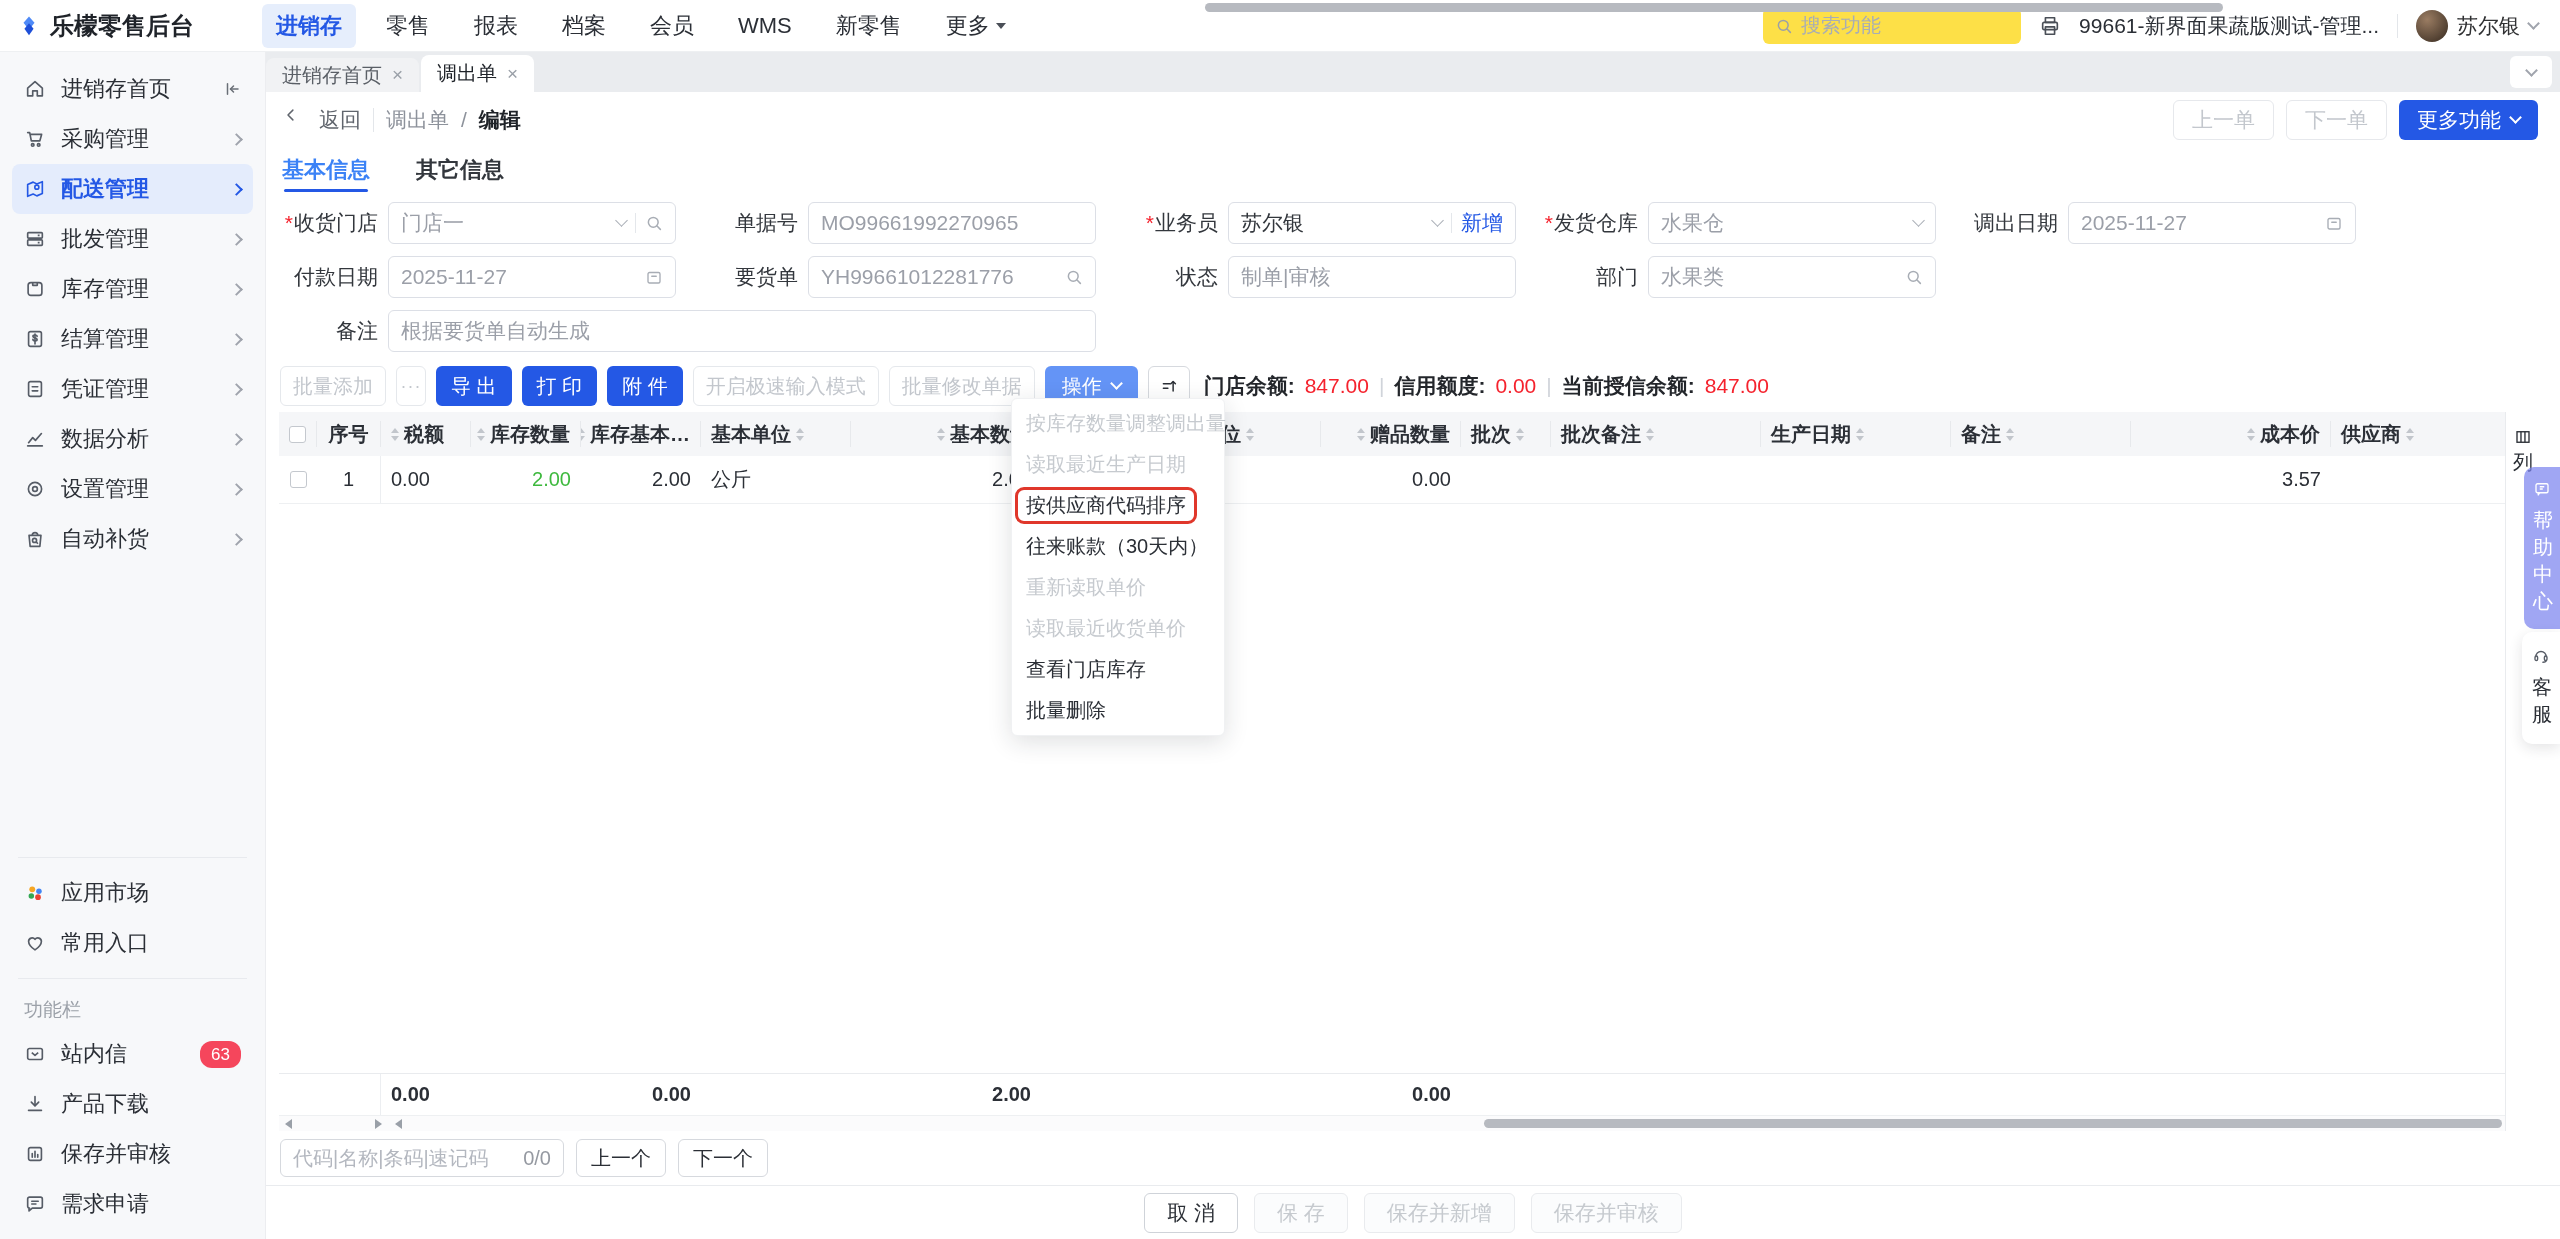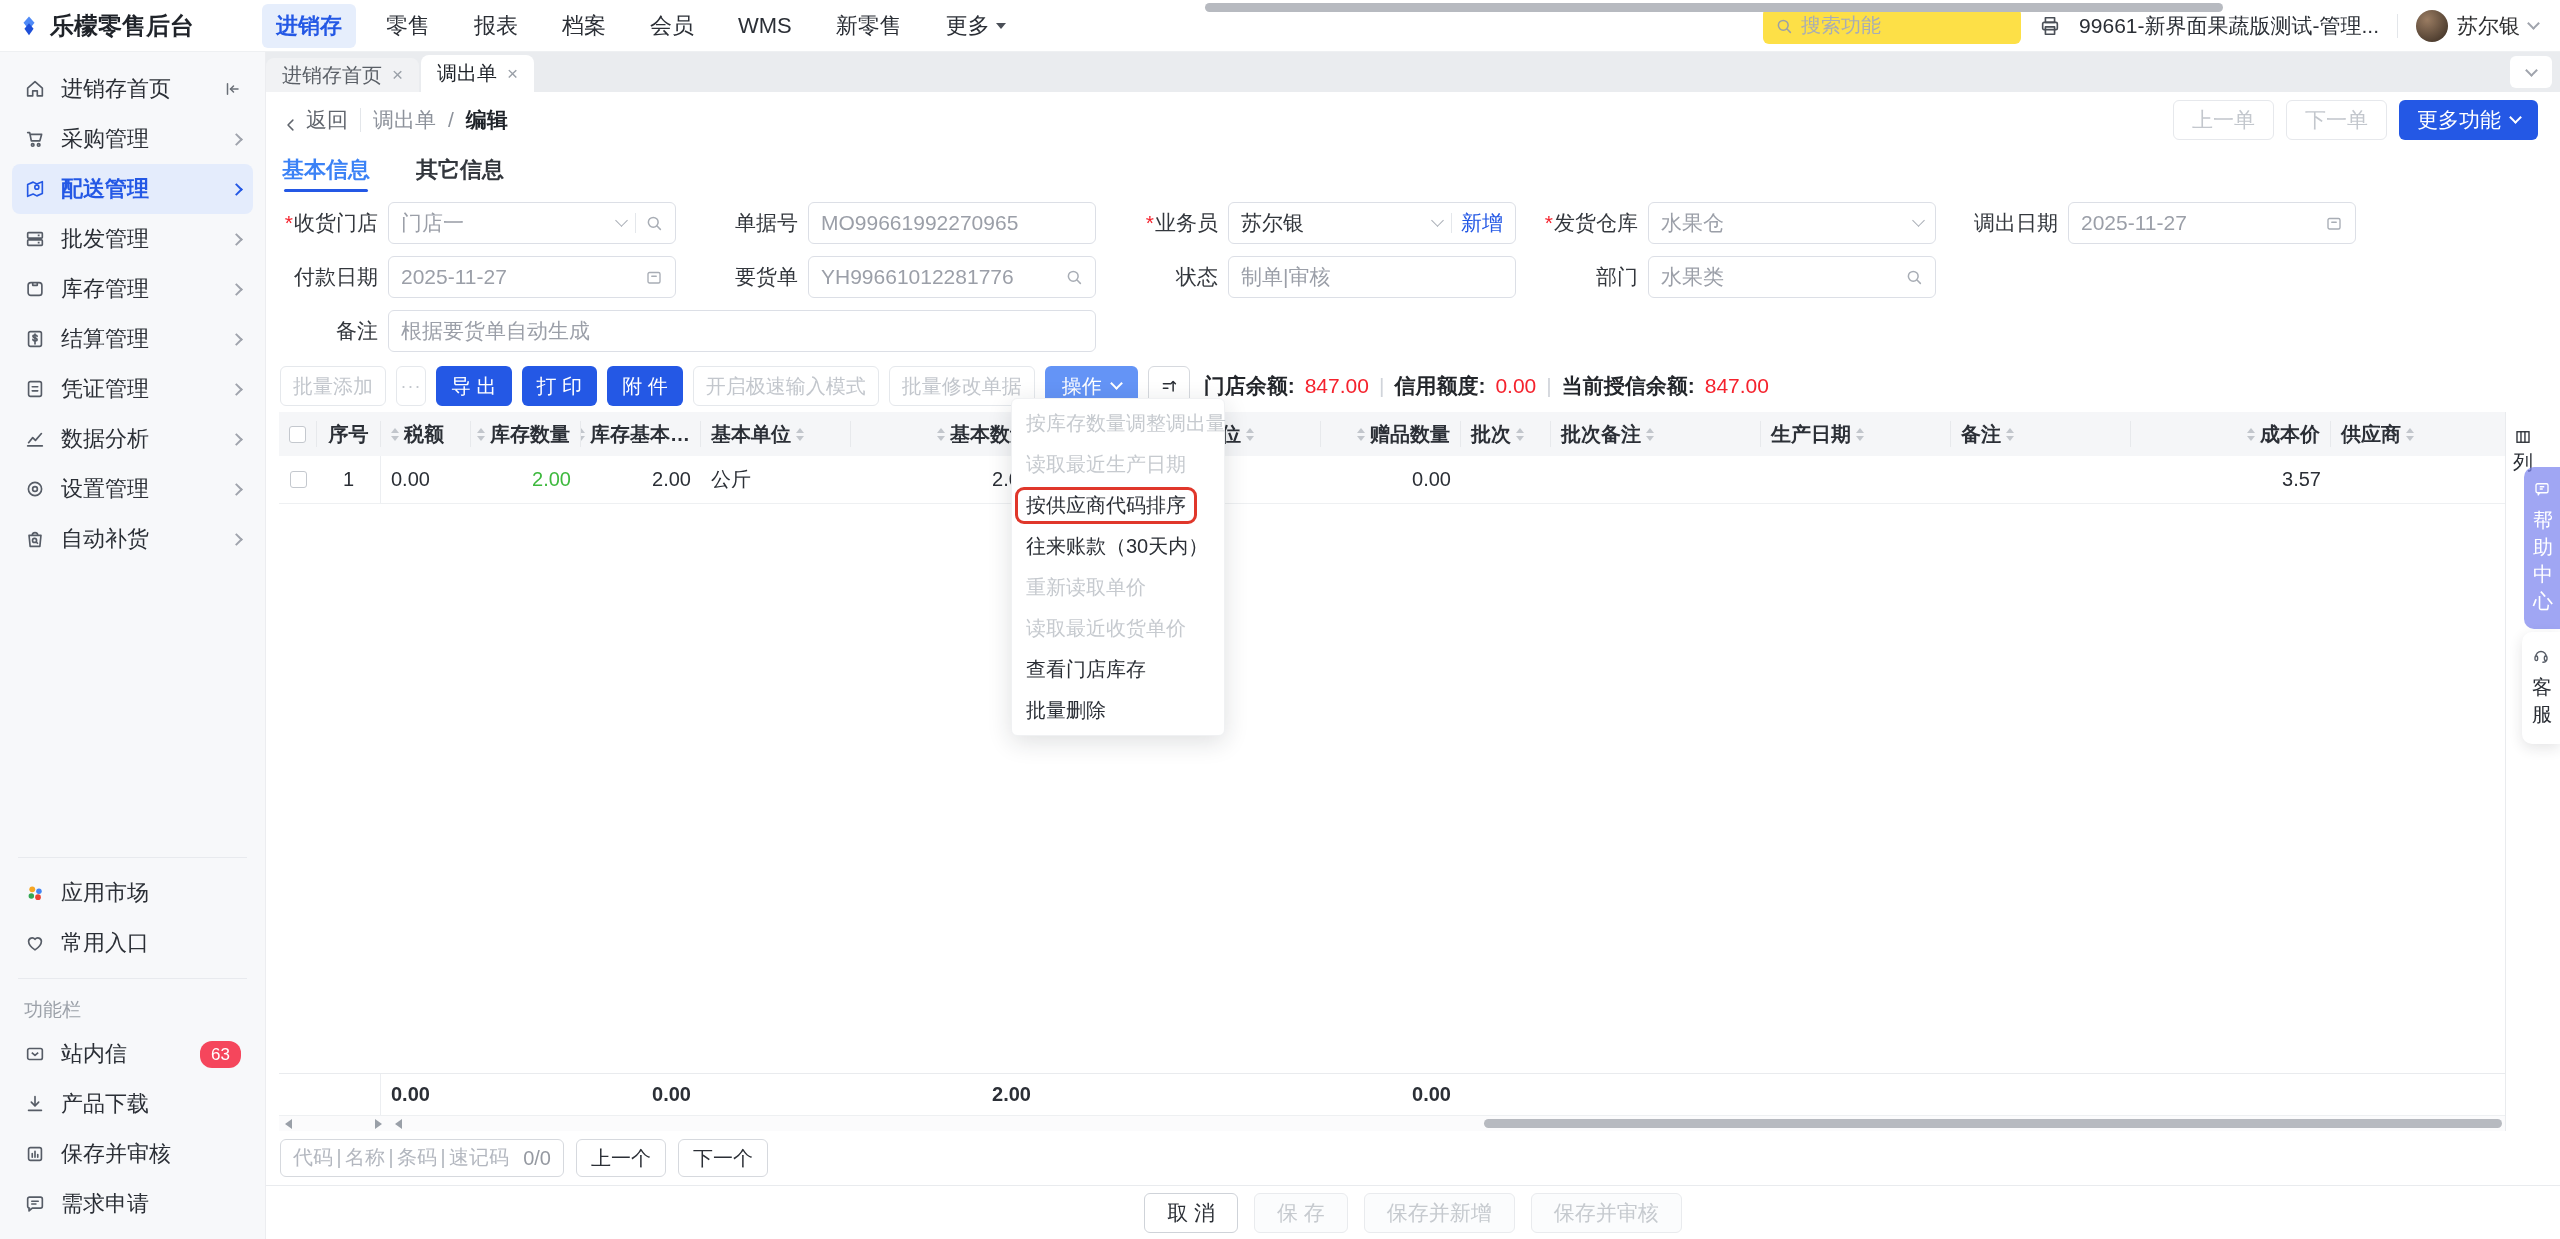--- a/index.html
+++ b/index.html
@@ -40,21 +40,21 @@
   
   .main{flex:1;display:flex;flex-direction:column;position:relative;min-width:0}
   .tabbar{height:40px;background:#eaecef;display:flex;align-items:flex-end;position:relative;flex:none}
   .tab{height:34px;display:flex;align-items:center;gap:10px;padding:0 16px;font-size:20px;color:#5a5f66;background:#f1f2f4;border-radius:8px 8px 0 0;margin-right:2px;cursor:pointer}
   .tab.active{background:#fff;color:#1f2329;height:37px}
   .tclose{color:#9aa0a8;font-size:19px}
   .tab-chev{position:absolute;right:8px;top:4px;width:42px;height:32px;background:#fff;border-radius:6px;display:grid;place-items:center;cursor:pointer}
   
   .content{flex:1;background:#fff;display:flex;flex-direction:column;position:relative;min-height:0}
   .page-header{height:56px;flex:none;display:flex;align-items:center;padding:0 22px 0 16px;gap:12px}
-  .back{display:flex;align-items:flex-end;gap:6px;color:#60656d;font-size:21px;cursor:pointer}
+  .back{display:flex;align-items:flex-start;gap:19px;color:#60656d;font-size:21px;cursor:pointer}
   .crumb-parent{color:#8d929b;font-size:21px}
   .crumb-sep{color:#8d929b}
   .crumb-cur{color:#1f2329;font-weight:700;font-size:21px}
   .ph-right{margin-left:auto;display:flex;align-items:center;gap:12px}
   .btn{height:40px;border-radius:6px;font-size:21px;display:flex;align-items:center;justify-content:center;padding:0 18px;cursor:pointer;white-space:nowrap}
   .btn.ghost-dis{border:1px solid #e6e8ec;color:#c3c7cd;background:#fff}
   .btn.primary{background:#2458e5;color:#fff;gap:10px;font-weight:500}
   .wchev{width:9px;height:9px;border-right:2px solid #fff;border-bottom:2px solid #fff;transform:rotate(45deg);margin-top:-5px}
   .subtabs{display:flex;gap:46px;padding:0 16px;height:44px;flex:none;align-items:center}
   .stab{font-size:22px;color:#33373d;font-weight:600;position:relative;height:100%;display:flex;align-items:center;cursor:pointer}
@@ -112,21 +112,21 @@
   .hscroll{height:16px;flex:none;background:#fbfbfc;border-top:1px solid #eef0f2;position:relative}
   .thumb{position:absolute;left:1205px;top:3px;width:1018px;height:9px;border-radius:5px;background:#b7bac0;cursor:pointer}
   .tri{width:0;height:0;position:absolute;top:3px}
   .tri.l{border-top:5px solid transparent;border-bottom:5px solid transparent;border-right:7px solid #9aa0a8}
   .tri.r{border-top:5px solid transparent;border-bottom:5px solid transparent;border-left:7px solid #9aa0a8}
   .side-strip{flex:1;border-left:1px solid #e9ebee;position:relative}
   .col-btn{position:absolute;top:16px;left:7px;display:flex;flex-direction:column;align-items:center;gap:3px;font-size:20px;color:#2b2f36;cursor:pointer}
   
   .bottom-bar{height:54px;flex:none;display:flex;align-items:center;gap:12px;padding:0 14px}
   .bsearch{width:284px;height:38px;border:1px solid #d6d9de;border-radius:6px;display:flex;align-items:center;padding:0 12px;gap:8px}
-  .bsearch input{flex:1;min-width:0;border:none;outline:none;font-size:20px;color:#6a6f77;font-family:Liberation Mono, monospace}
+  .bsearch input{flex:1;min-width:0;border:none;outline:none;font-size:20px;color:#6a6f77;font-family:Liberation Sans, sans-serif}
   .bsearch input::placeholder{color:#b3b7bf}
   .counter{color:#9599a1;font-size:20px;flex:none}
   .bbtn{height:38px;border:1px solid #d6d9de;border-radius:6px;background:#fff;font-size:20px;color:#2b2f36;padding:0 14px;display:flex;align-items:center;cursor:pointer}
   .footer{height:54px;flex:none;border-top:1px solid #e9ebee;display:flex;align-items:center;justify-content:center;gap:16px}
   .fbtn{height:40px;border-radius:6px;font-size:21px;padding:0 22px;display:flex;align-items:center;cursor:pointer}
   .fbtn.ghost{border:1px solid #cfd3d9;background:#fff;color:#2b2f36}
   .fbtn.dis{border:1px solid #e9ebee;background:#fbfcfd;color:#c6cacf}
   
   .dropdown{position:absolute;left:745px;top:306px;width:214px;background:#fff;border-radius:6px;border:1px solid #f0f1f3;box-shadow:0 6px 24px rgba(31,35,41,.14);padding:4px 0;z-index:50}
   .ditem{height:41px;display:flex;align-items:center;padding:0 14px;font-size:20px;color:#2b2f36;position:relative;white-space:nowrap;cursor:pointer}

